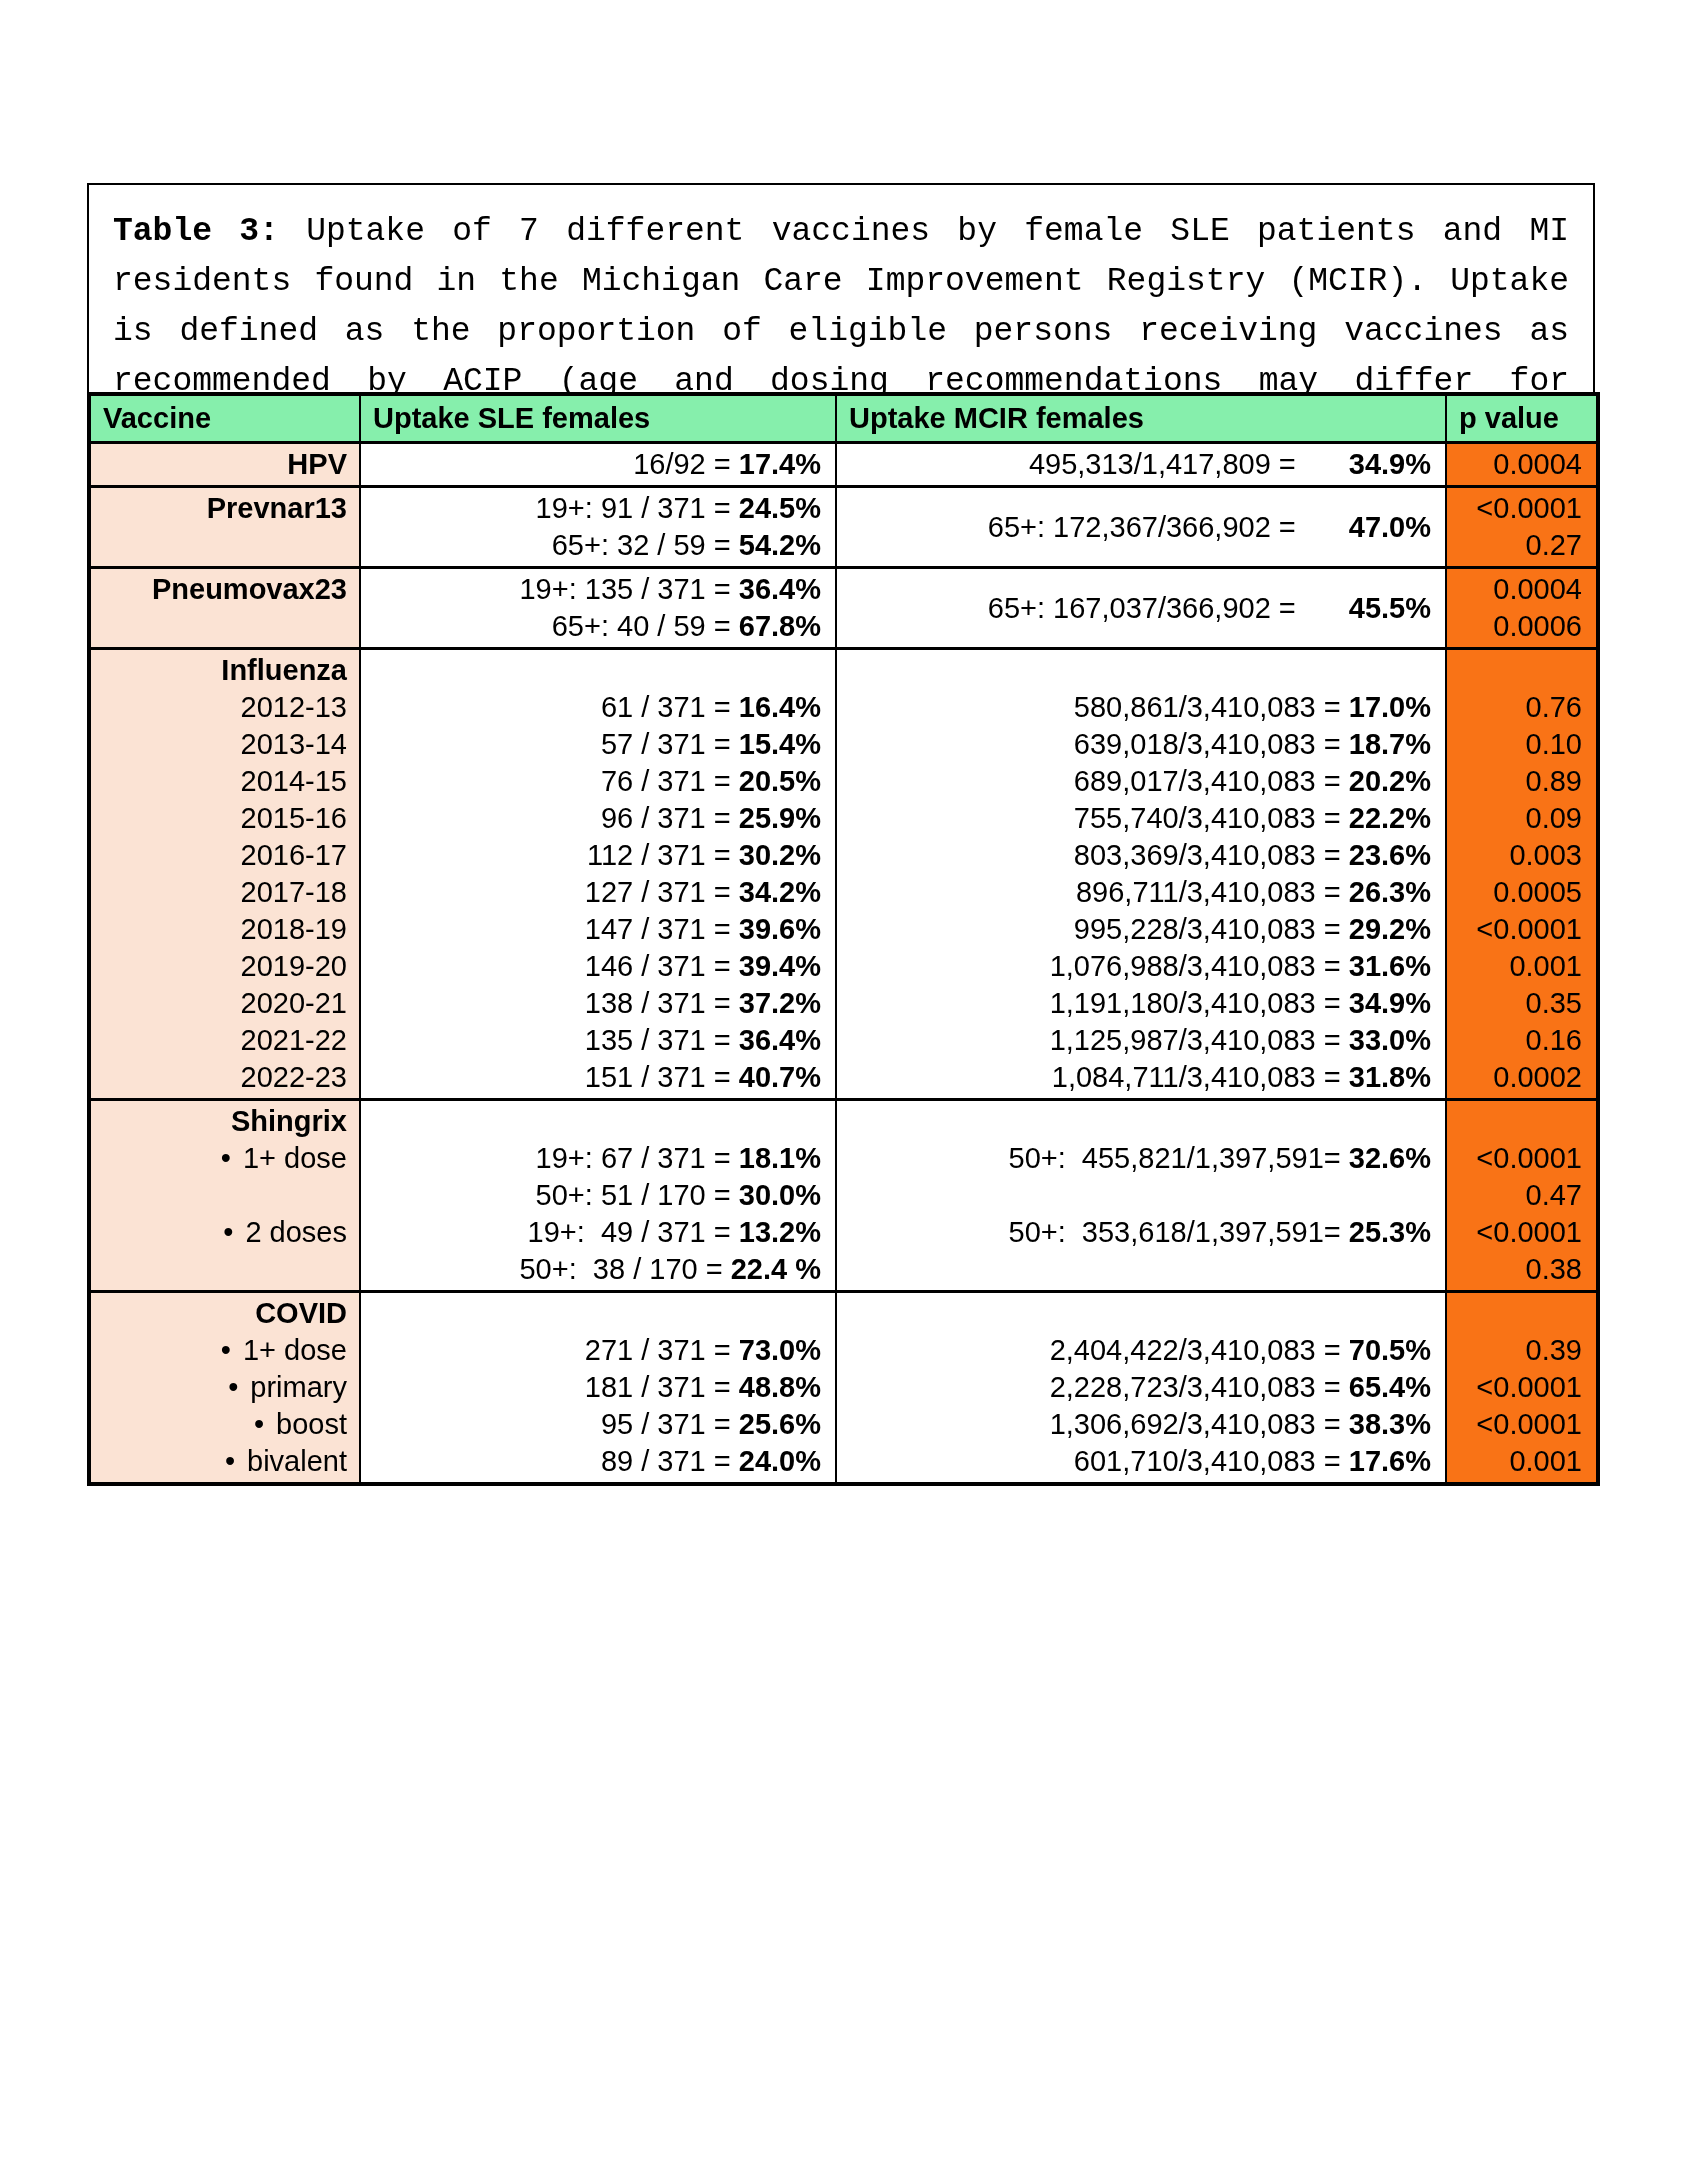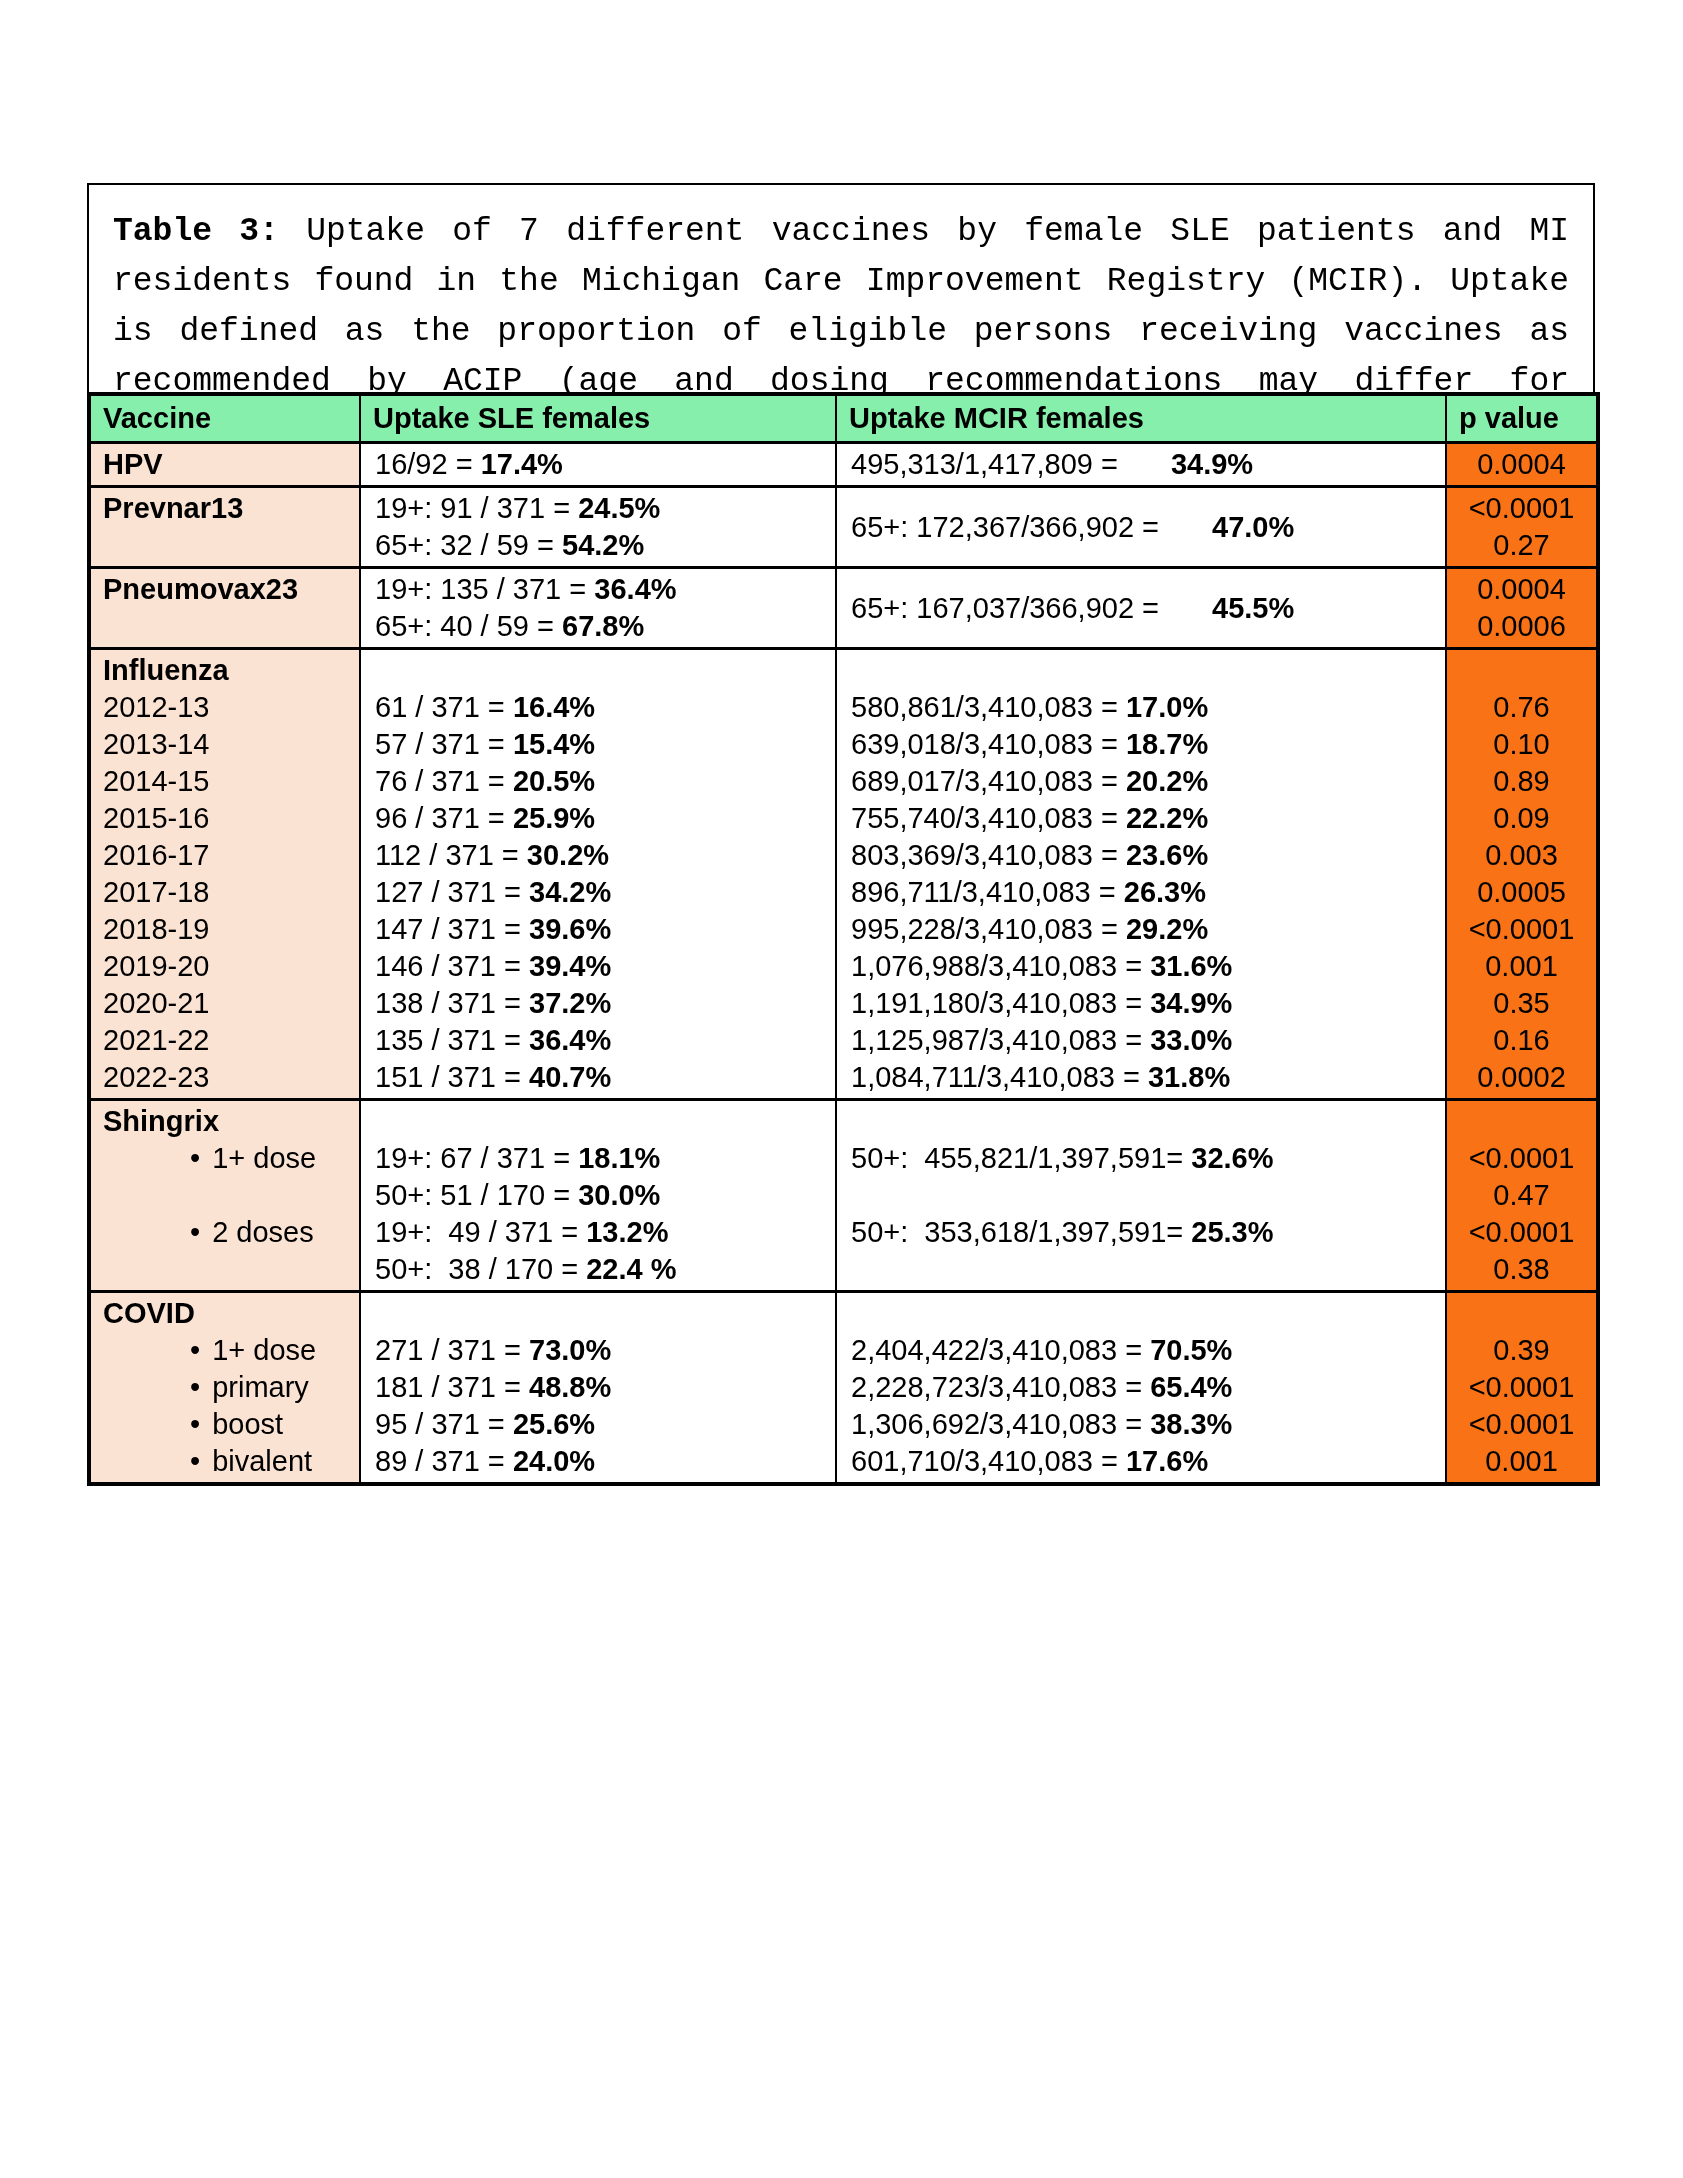--- a/index.html
+++ b/index.html
@@ -17,21 +17,21 @@
   .cap-label{font-weight:bold;}
 
   
   .vax-table{
     position:absolute;left:87px;top:392px;width:1510px;box-sizing:border-box;
     border-collapse:collapse;table-layout:fixed;
     font-size:29px;line-height:37px;border:4px solid #000;
   }
   .vax-table th,.vax-table td{
     border:2px solid #000;border-top-width:3px;border-bottom-width:3px;
-    box-sizing:border-box;vertical-align:top;overflow:hidden;
+    box-sizing:border-box;vertical-align:top;overflow:hidden;text-align:right;
   }
   .vax-table th{
     background:#86efac;font-weight:bold;text-align:left;padding:4px 12px;
   }
   .label-cell{background:#FBE3D4;padding:2px 12px;}
   .sle-cell,.mcir-cell{background:#fff;padding:2px 14px;margin-top:16px;}
   .p-cell{background:#f97316;padding:2px 14px;text-align:center;}
   .line{white-space:pre-wrap;min-height:37px;}
   .bold{font-weight:bold;}
   .bullet{padding-left:87px;}

